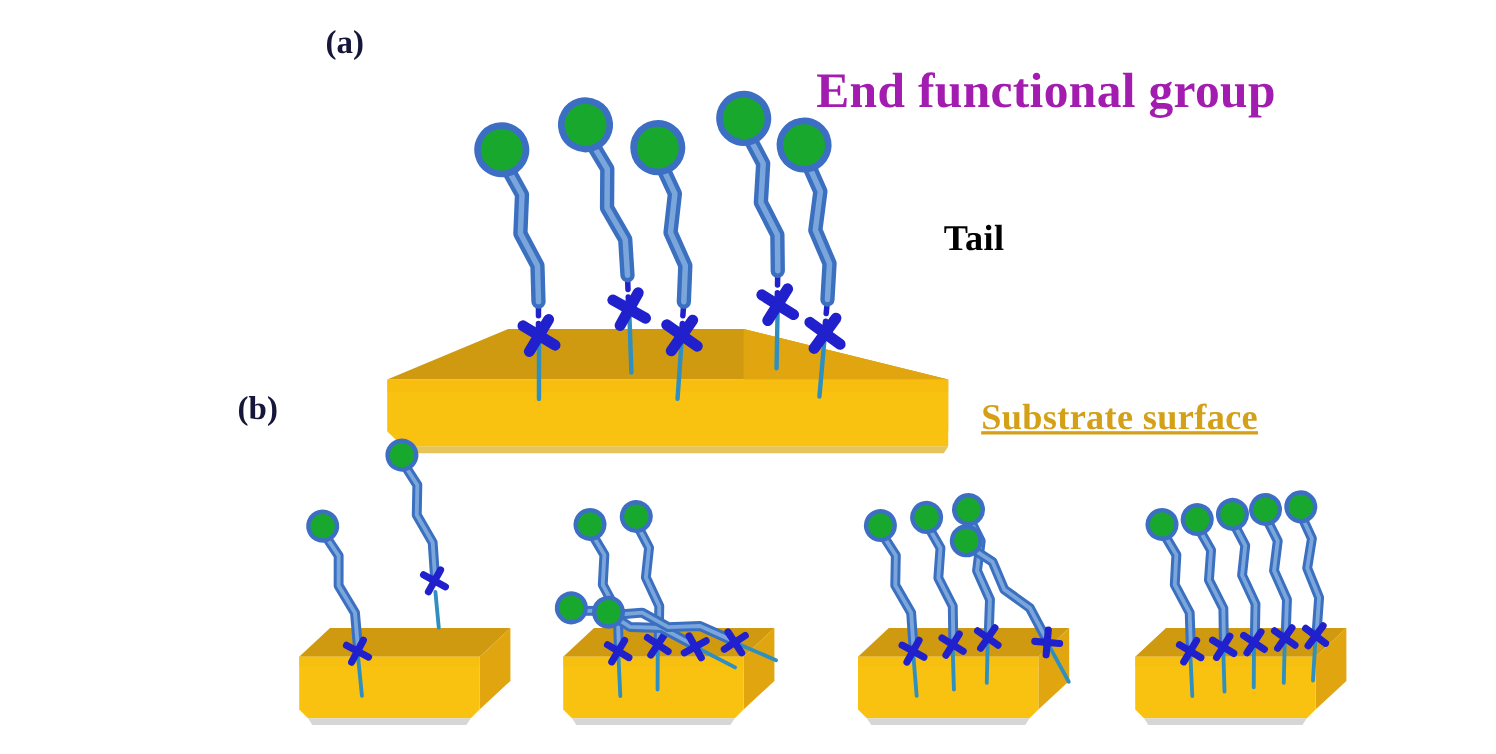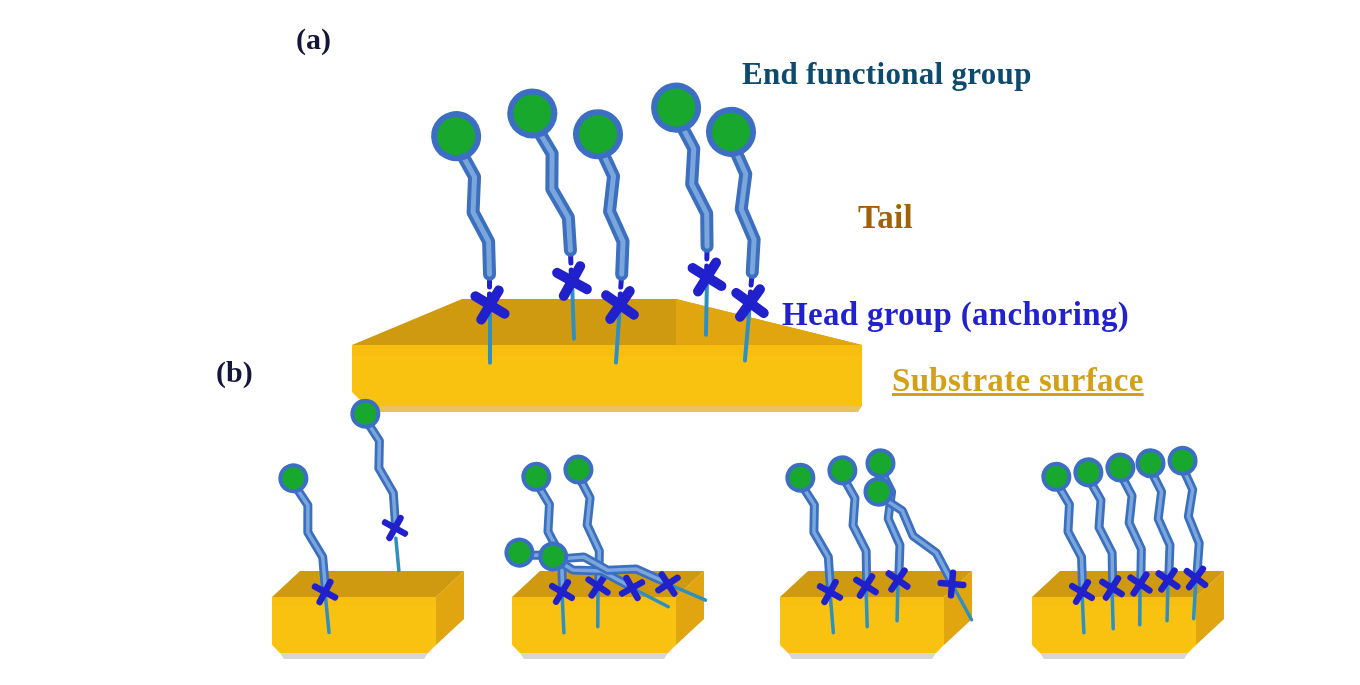--- a/index.html
+++ b/index.html
@@ -24,22 +24,22 @@
   #label-a{left:296px;top:22px;}
   #label-b{left:216px;top:355px;}
 
   .callout{
     position:absolute;
     font-family:"Liberation Serif", serif;
     font-weight:bold;
     white-space:nowrap;
     letter-spacing:0.3px;
   }
-  #callout-end{left:742px;top:56px;font-size:31px;color:#0c4a6e;}
-  #callout-tail{left:858px;top:199px;font-size:33px;color:#a16207;}
+  #callout-end{left:742px;top:56px;font-size:45px;color:#a21caf;}
+  #callout-tail{left:858px;top:199px;font-size:33px;color:#000000;}
   #callout-head{left:782px;top:296px;font-size:33px;color:#2222cc;}
   #callout-substrate{left:892px;top:362px;font-size:33px;color:#d4a017;text-decoration:underline;}
 
   .svg-layer{position:absolute;left:0;top:0;width:1360px;height:685px;}
   .svg-layer svg{display:block;}
 </style>
 </head>
 <body>
 
 <div id="stage">
@@ -96,21 +96,20 @@
             <use href="#molA"></use>
           </g>
       </g>
     </svg>
   </div>
 
   <div class="panel-label" id="label-a">(a)</div>
 
   <div class="callout" id="callout-end">End functional group</div>
   <div class="callout" id="callout-tail">Tail</div>
-  <div class="callout" id="callout-head">Head group (anchoring)</div>
   <div class="callout" id="callout-substrate">Substrate surface</div>
 
   <div class="svg-layer">
     <svg width="1360" height="685" viewBox="0 0 1360 685" xmlns="http://www.w3.org/2000/svg">
       <defs>
 
         <g id="molB">
           <line x1="0" y1="0" x2="-8" y2="40" stroke="#2e8fc0" stroke-width="3.5" stroke-linecap="round"></line>
           <path d="M2,-6 L8,-34 L1,-62 L9,-88 L3,-108" fill="none" stroke="#3b6fc0" stroke-width="9" stroke-linecap="round" stroke-linejoin="round"></path>
           <path d="M2,-6 L8,-34 L1,-62 L9,-88 L3,-108" fill="none" stroke="#7aa6dc" stroke-width="3.5" stroke-linecap="round" stroke-linejoin="round"></path>

